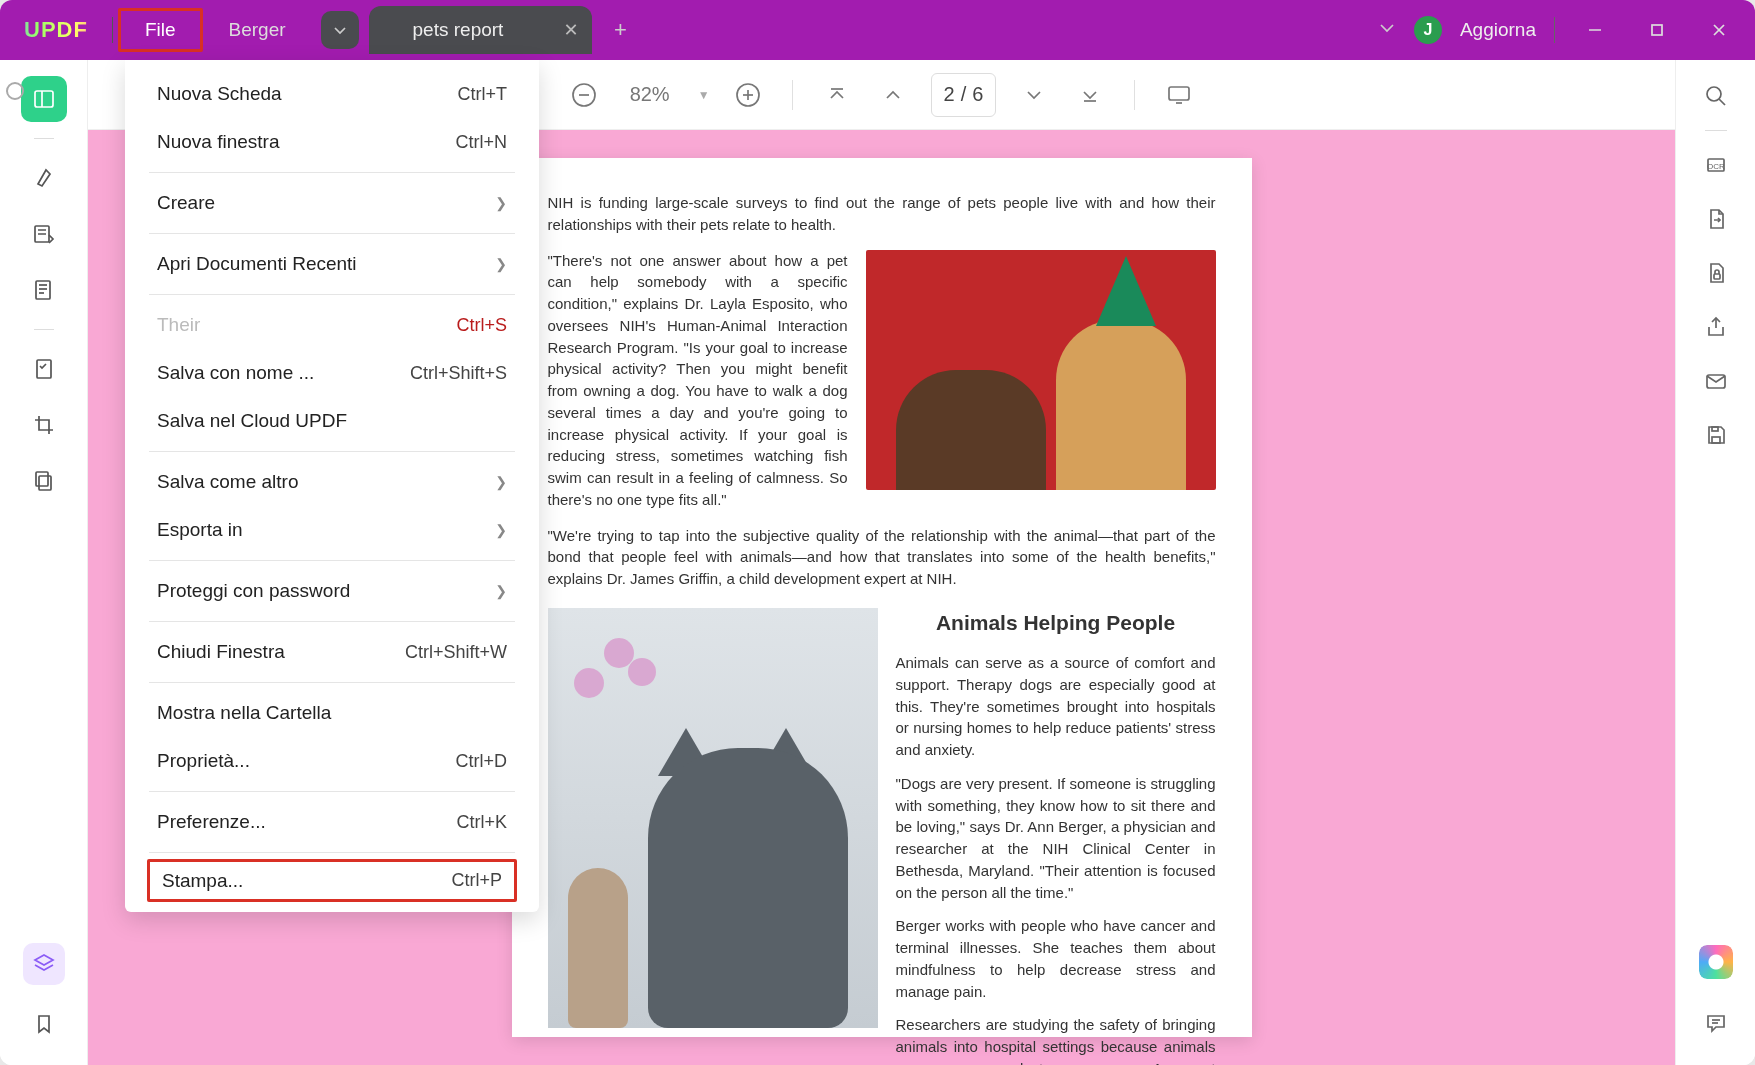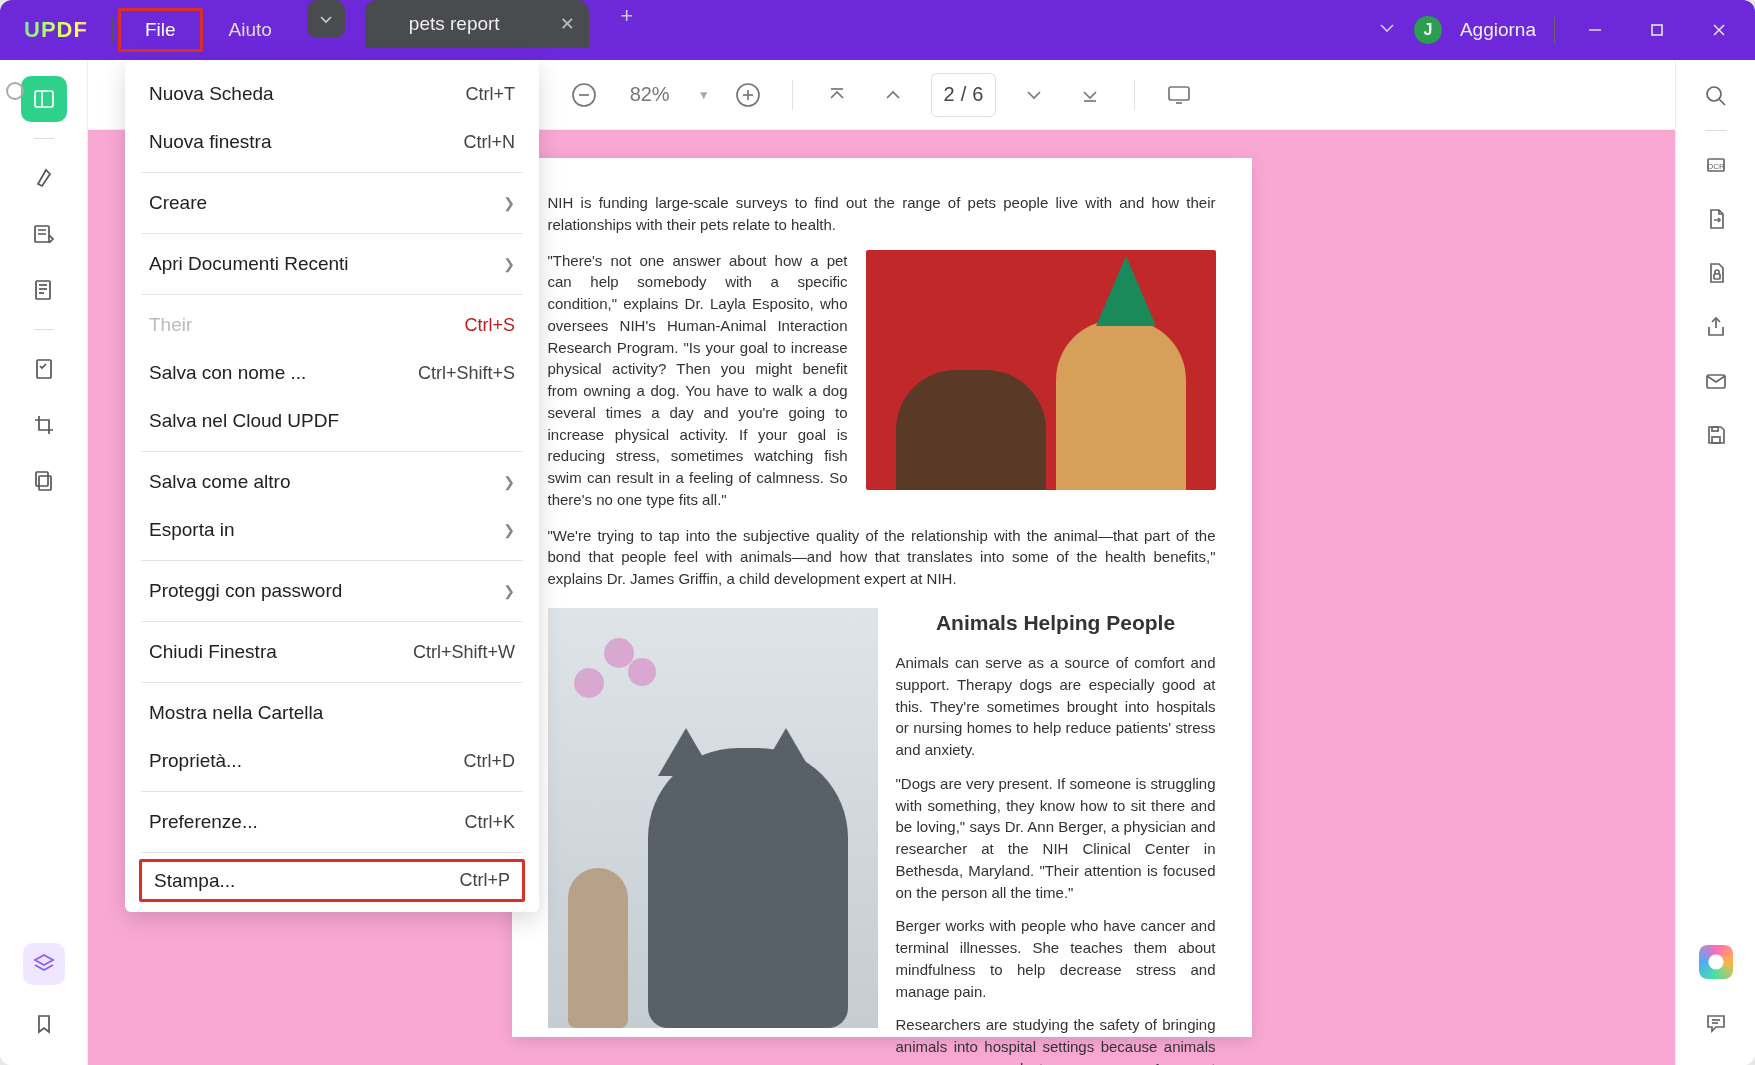--- a/index.html
+++ b/index.html
@@ -16,21 +16,21 @@
       height: 1065px;
       background: #f0f0f0;
       display: flex;
       flex-direction: column;
       border-radius: 12px;
       overflow: hidden;
     }
     
     .titlebar {
       height: 60px;
-      background: #6d28d9;
+      background: #a21caf;
       display: flex;
       align-items: center;
       color: #ddd;
       font-size: 19px;
       flex-shrink: 0;
     }
     .logo {
       font-weight: 800;
       font-size: 22px;
       letter-spacing: 1px;
@@ -50,21 +50,21 @@
       align-items: center;
       justify-content: center;
       cursor: default;
       margin: 0 1px;
     }
     .menu-item.active {
       border: 3px solid #d93025;
       border-radius: 2px;
       color: #fff;
     }
-    .tabs { display: flex; margin-left: 10px; height: 100%; gap: 10px; }
+    .tabs { display: flex; align-items: center; margin-left: 10px; height: 100%; }
     .tab-folder {
       width: 38px; height: 38px;
       background: #4a4b4f;
       border-radius: 10px;
       display: flex; align-items: center; justify-content: center;
       margin-right: 10px;
       color: #ccc;
     }
     .tab {
       background: #4a4b4f;
@@ -139,21 +139,21 @@
       color:#8b5cf6;
     }
     
     .dropdown {
       position: absolute;
       left: 125px; top: 60px;
       width: 414px;
       background: #fff;
       border-radius: 0 0 6px 6px;
       box-shadow: 0 8px 24px rgba(0,0,0,0.15);
-      padding: 10px 0;
+      padding: 10px 8px;
       z-index: 100;
     }
     .dd-item {
       display: flex;
       justify-content: space-between;
       align-items: center;
       height: 48px;
       padding: 0 24px;
       font-size: 19px;
       color: #222;
@@ -303,21 +303,21 @@
   </style>
 </head>
 <body>
 
 <div class="window">
 
   <div class="titlebar">
     <div class="logo">UPDF</div>
     <div class="menu-bar">
       <div class="menu-item active">File</div>
-      <div class="menu-item">Aiuto</div>
+      <div class="menu-item">Berger</div>
     </div>
     <div class="tabs">
       <div class="tab-folder">
         <svg width="14" height="14" viewBox="0 0 14 14">
             <polyline points="2,5 7,10 12,5"></polyline>
           </svg>
       </div>
       <div class="tab">
         <span>pets report</span>
         <span class="close">✕</span>

